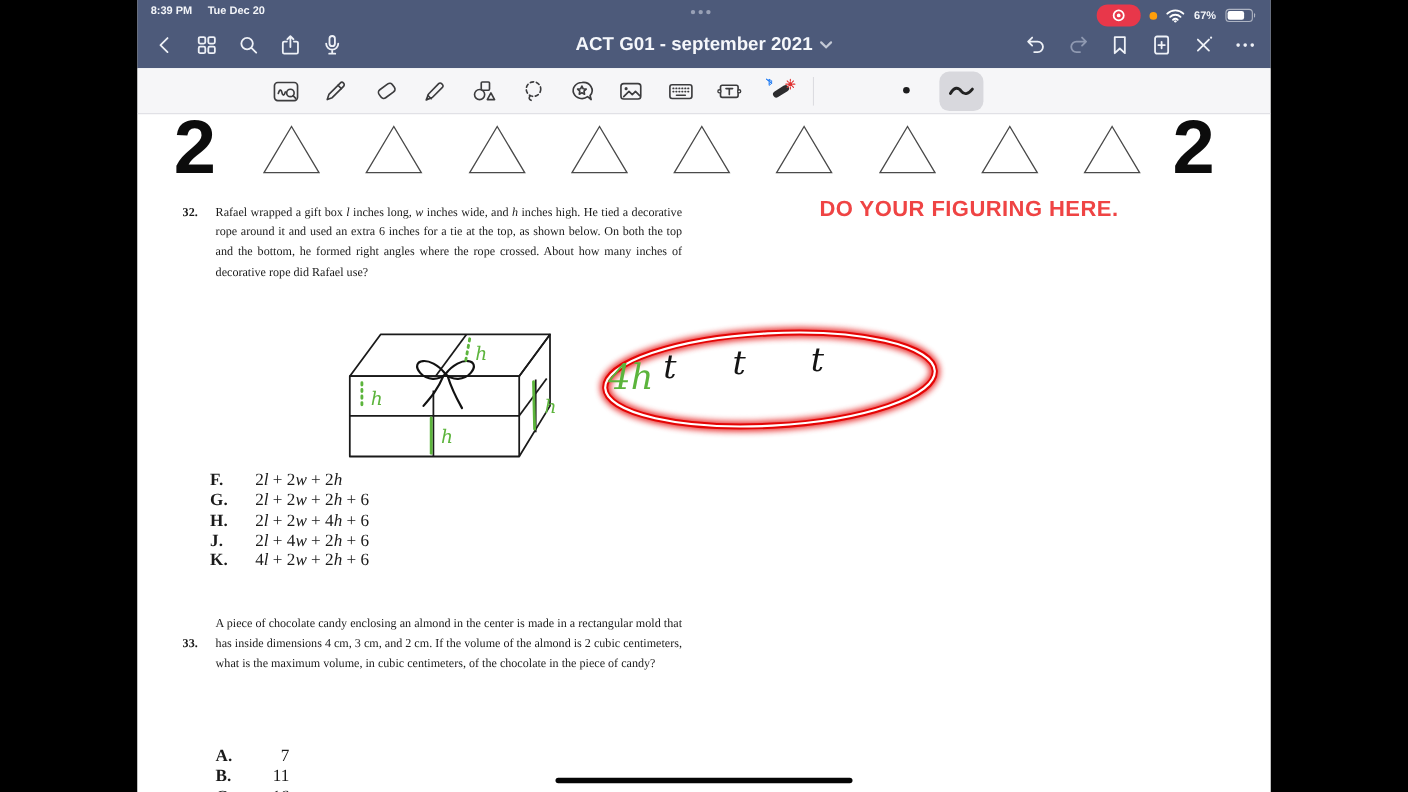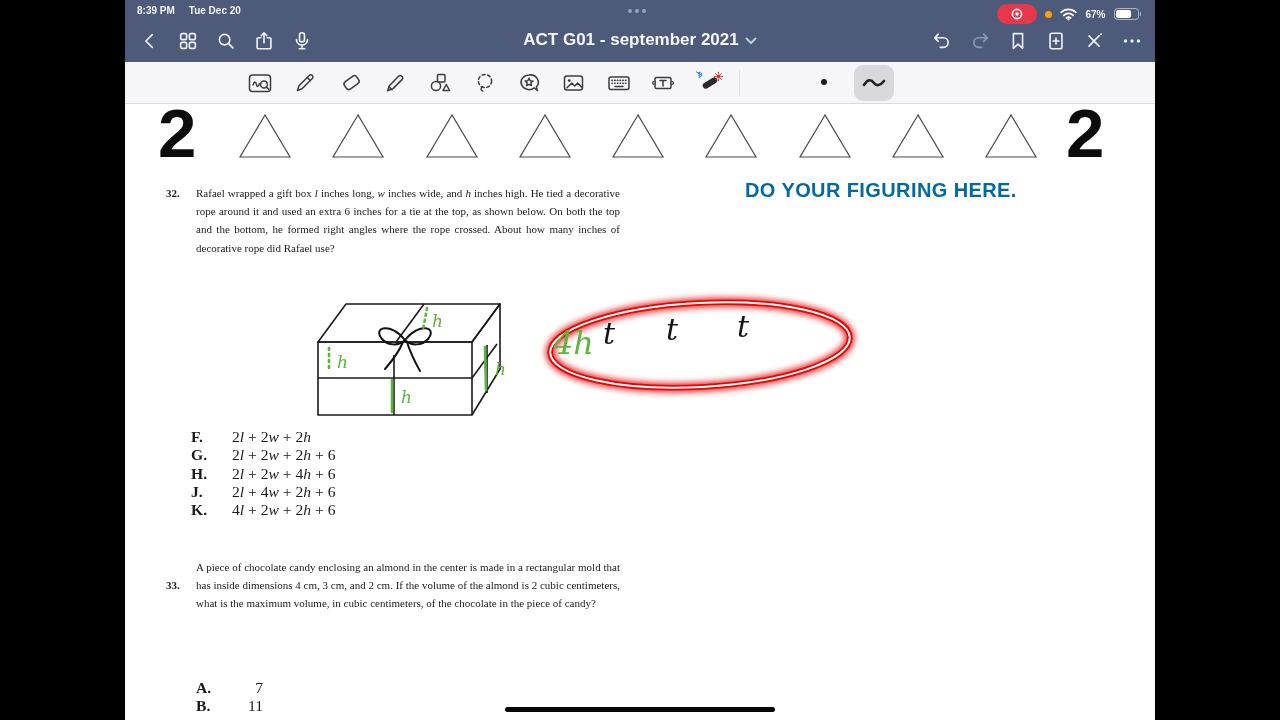--- a/index.html
+++ b/index.html
@@ -40,21 +40,21 @@
               display:flex; align-items:center; justify-content:center; }
 
   
   #doc { position:absolute; left:0; top:104px; width:1030px; height:616px; background:#fff;
          color:#1a1a1a; font-family:"Liberation Serif", serif; }
   .bignum { position:absolute; top:-5px; font-family:"Liberation Sans",sans-serif; font-weight:900;
             font-size:69px; color:#0c0c0c; line-height:1; }
   #triangle-row { position:absolute; left:112px; top:8px; width:802px; height:48px;
                   display:flex; justify-content:space-between; }
   #figuring { position:absolute; left:620px; top:75px; font-family:"Liberation Sans",sans-serif;
-              font-weight:bold; font-size:20px; letter-spacing:.4px; color:#0369a1; }
+              font-weight:bold; font-size:20px; letter-spacing:.4px; color:#ef4444; }
   .question { position:absolute; display:flex; width:460px; font-size:11px; line-height:18.2px; }
   .q-num { width:30px; font-weight:bold; flex:none; }
   .q-text { width:424px; text-align:justify; }
   .it { font-style:italic; }
   .choices { position:absolute; font-size:15.6px; line-height:18.3px; }
   .choice-row { display:flex; }
   .c-label { font-weight:bold; width:41px; flex:none; }
   [data-name="q33-choices"] .c-val-wrap { display:inline-block; width:26px; text-align:right; }
   #figure-box { position:absolute; left:190px; top:196px; overflow:visible; }
   #red-note { position:absolute; left:410px; top:188px; overflow:visible; }

